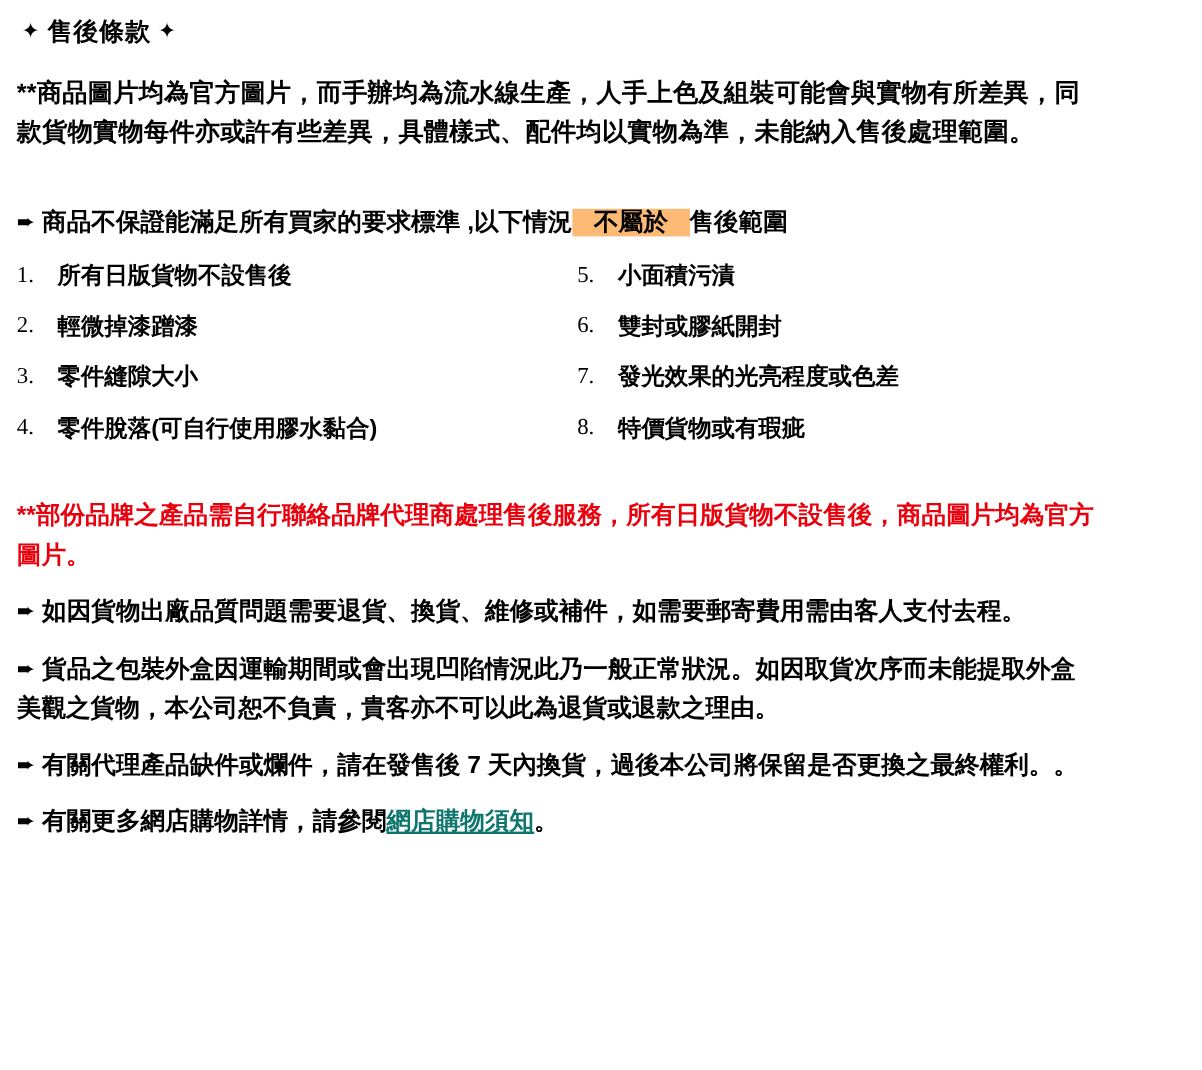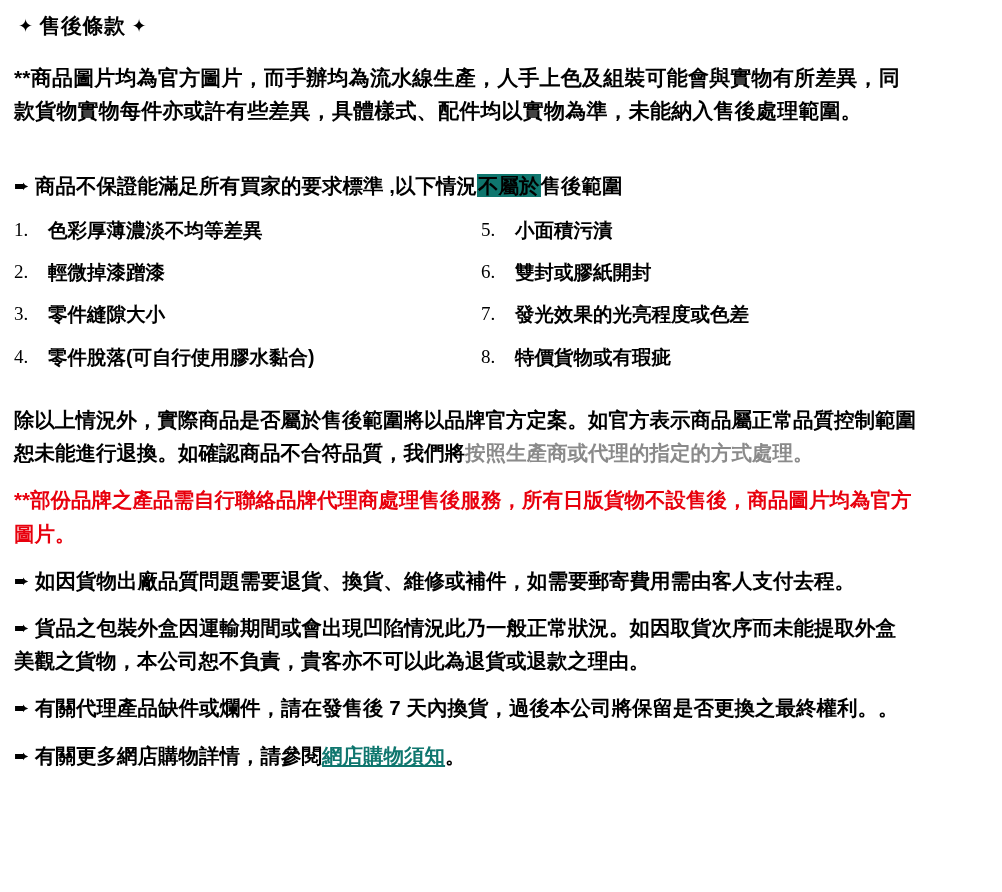--- a/index.html
+++ b/index.html
@@ -50,23 +50,23 @@
     margin: 0 0 6px 0;
     display: block;
   }
   .arrow {
     display: inline-block;
     margin-right: 6px;
     font-size: 18px;
     vertical-align: 1px;
   }
   .hl {
-    background: #0f766e;
+    background: #fdba74;
     color: #000;
-    padding: 0 1px;
+    padding: 0 18px;
   }
 
   .list-wrap {
     margin: 14px 0 0 0;
     display: flex;
     width: 100%;
   }
   .list-col {
     width: 50%;
     box-sizing: border-box;
@@ -126,21 +126,21 @@
   <div class="block-gap-lg"></div>
 
   <div class="arrow-line">
     <span class="arrow">➨</span><span>商品不保證能滿足所有買家的要求標準 ,以下情況</span><span class="hl">不屬於</span><span>售後範圍</span>
   </div>
 
   <div class="list-wrap">
     <div class="list-col left">
       <div class="list-item">
         <span class="list-num">1.</span>
-        <span class="list-text">色彩厚薄濃淡不均等差異</span>
+        <span class="list-text">所有日版貨物不設售後</span>
       </div>
       <div class="list-item">
         <span class="list-num">2.</span>
         <span class="list-text">輕微掉漆蹭漆</span>
       </div>
       <div class="list-item">
         <span class="list-num">3.</span>
         <span class="list-text">零件縫隙大小</span>
       </div>
       <div class="list-item">
@@ -163,23 +163,20 @@
       </div>
       <div class="list-item">
         <span class="list-num">8.</span>
         <span class="list-text">特價貨物或有瑕疵</span>
       </div>
     </div>
   </div>
 
   <div class="block-gap-md"></div>
 
-  <div class="body-text-block">
-    <span>除以上情況外，實際商品是否屬於售後範圍將以品牌官方定案。如官方表示商品屬正常品質控制範圍恕未能進行退換。如確認商品不合符品質，我們將</span><span class="gray">按照生產商或代理的指定的方式處理。</span>
-  </div>
 
   <div class="block-gap-sm"></div>
 
   <div class="body-text-block red">**部份品牌之產品需自行聯絡品牌代理商處理售後服務，所有日版貨物不設售後，商品圖片均為官方圖片。</div>
 
   <div class="block-gap-sm"></div>
 
   <div class="body-text-block">
     <span class="arrow">➨</span><span>如因貨物出廠品質問題需要退貨、換貨、維修或補件，如需要郵寄費用需由客人支付去程。</span>
   </div>

